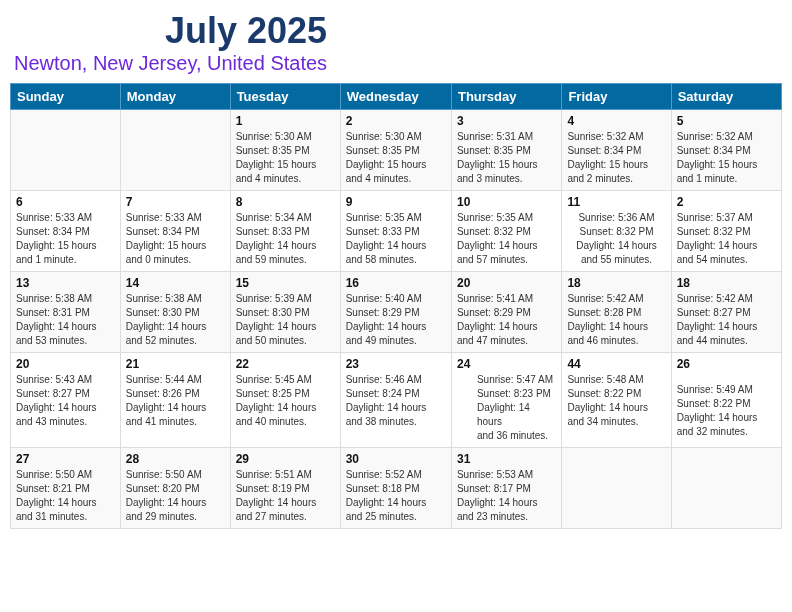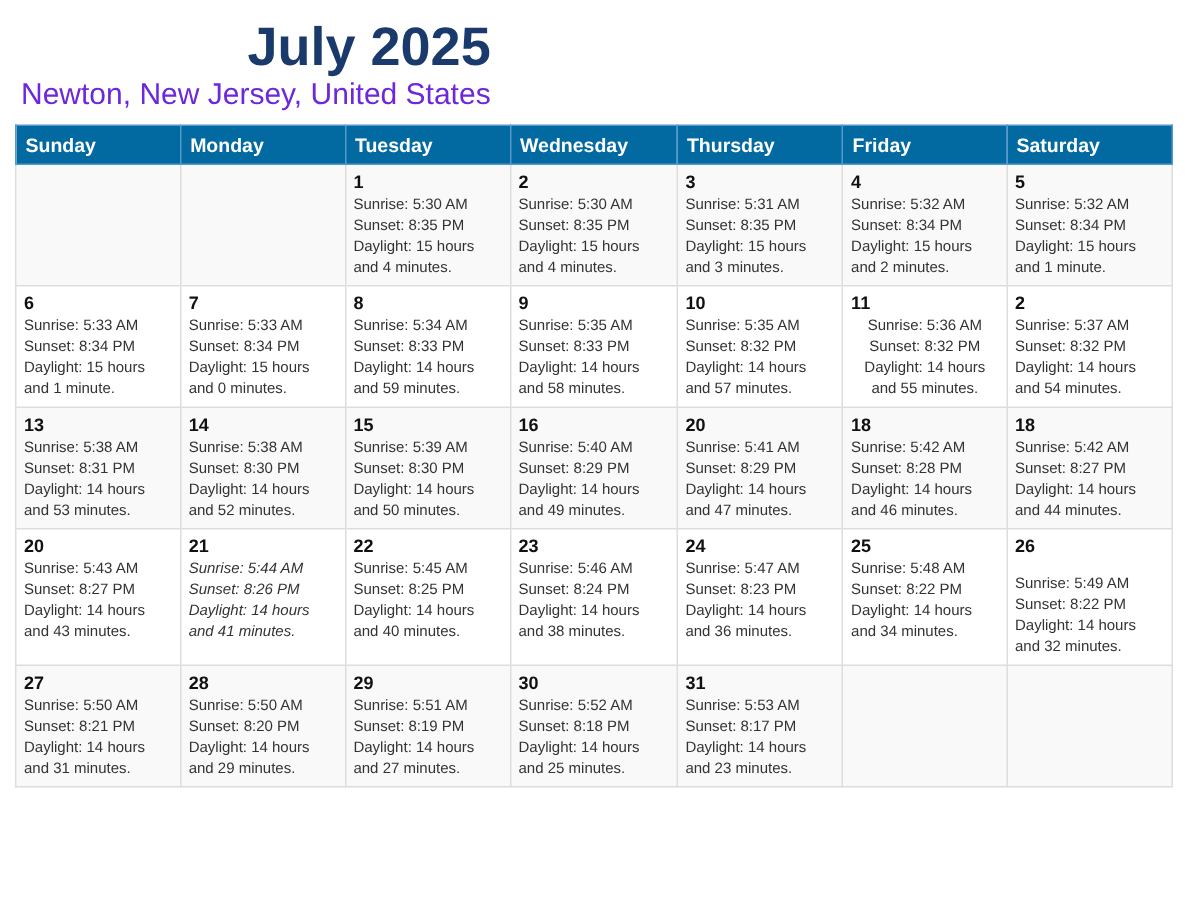--- a/index.html
+++ b/index.html
@@ -261,48 +261,48 @@
       <tr>
         <td>
           <span class="day-number">20</span>
           <div class="day-info" style="white-space: pre-line;">Sunrise: 5:43 AM
 Sunset: 8:27 PM
 Daylight: 14 hours
 and 43 minutes.</div>
         </td>
         <td>
           <span class="day-number">21</span>
-          <div class="day-info" style="white-space: pre-line; font-style: italic;">Sunrise: 5:44 AM
+          <div class="day-info" style="white-space: pre-line;">Sunrise: 5:44 AM
 Sunset: 8:26 PM
 Daylight: 14 hours
 and 41 minutes.</div>
         </td>
         <td>
           <span class="day-number">22</span>
           <div class="day-info" style="white-space: pre-line;">Sunrise: 5:45 AM
 Sunset: 8:25 PM
 Daylight: 14 hours
 and 40 minutes.</div>
         </td>
         <td>
           <span class="day-number">23</span>
           <div class="day-info" style="white-space: pre-line;">Sunrise: 5:46 AM
 Sunset: 8:24 PM
 Daylight: 14 hours
 and 38 minutes.</div>
         </td>
         <td>
           <span class="day-number">24</span>
-          <div class="day-info" style="white-space: pre-line;">Sunrise: 5:47 AM
+          <div class="day-info" style="white-space: pre-line; margin-left: 20px;">Sunrise: 5:47 AM
 Sunset: 8:23 PM
 Daylight: 14 hours
 and 36 minutes.</div>
         </td>
         <td>
-          <span class="day-number">25</span>
+          <span class="day-number">44</span>
           <div class="day-info" style="white-space: pre-line;">Sunrise: 5:48 AM
 Sunset: 8:22 PM
 Daylight: 14 hours
 and 34 minutes.</div>
         </td>
         <td>
           <span class="day-number">26</span>
           <div class="day-info" style="white-space: pre-line; margin-top: 12px;">Sunrise: 5:49 AM
 Sunset: 8:22 PM
 Daylight: 14 hours

